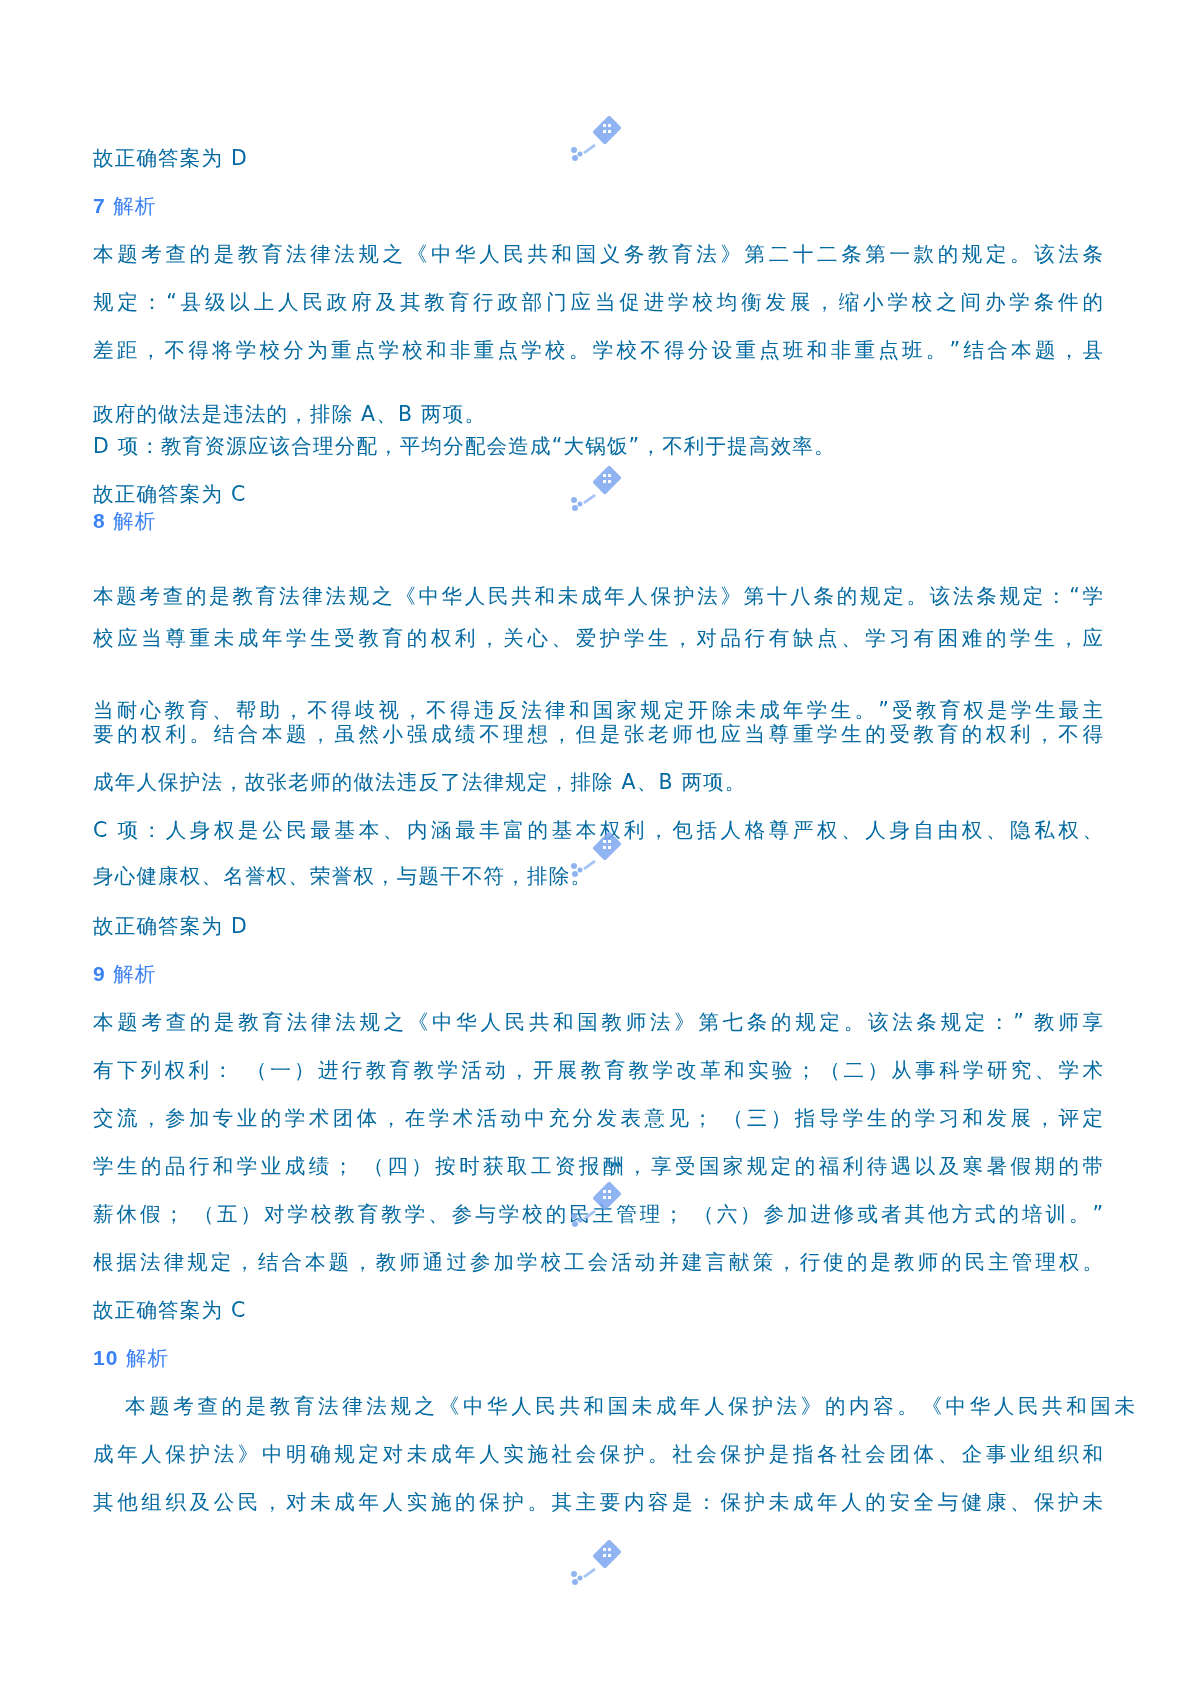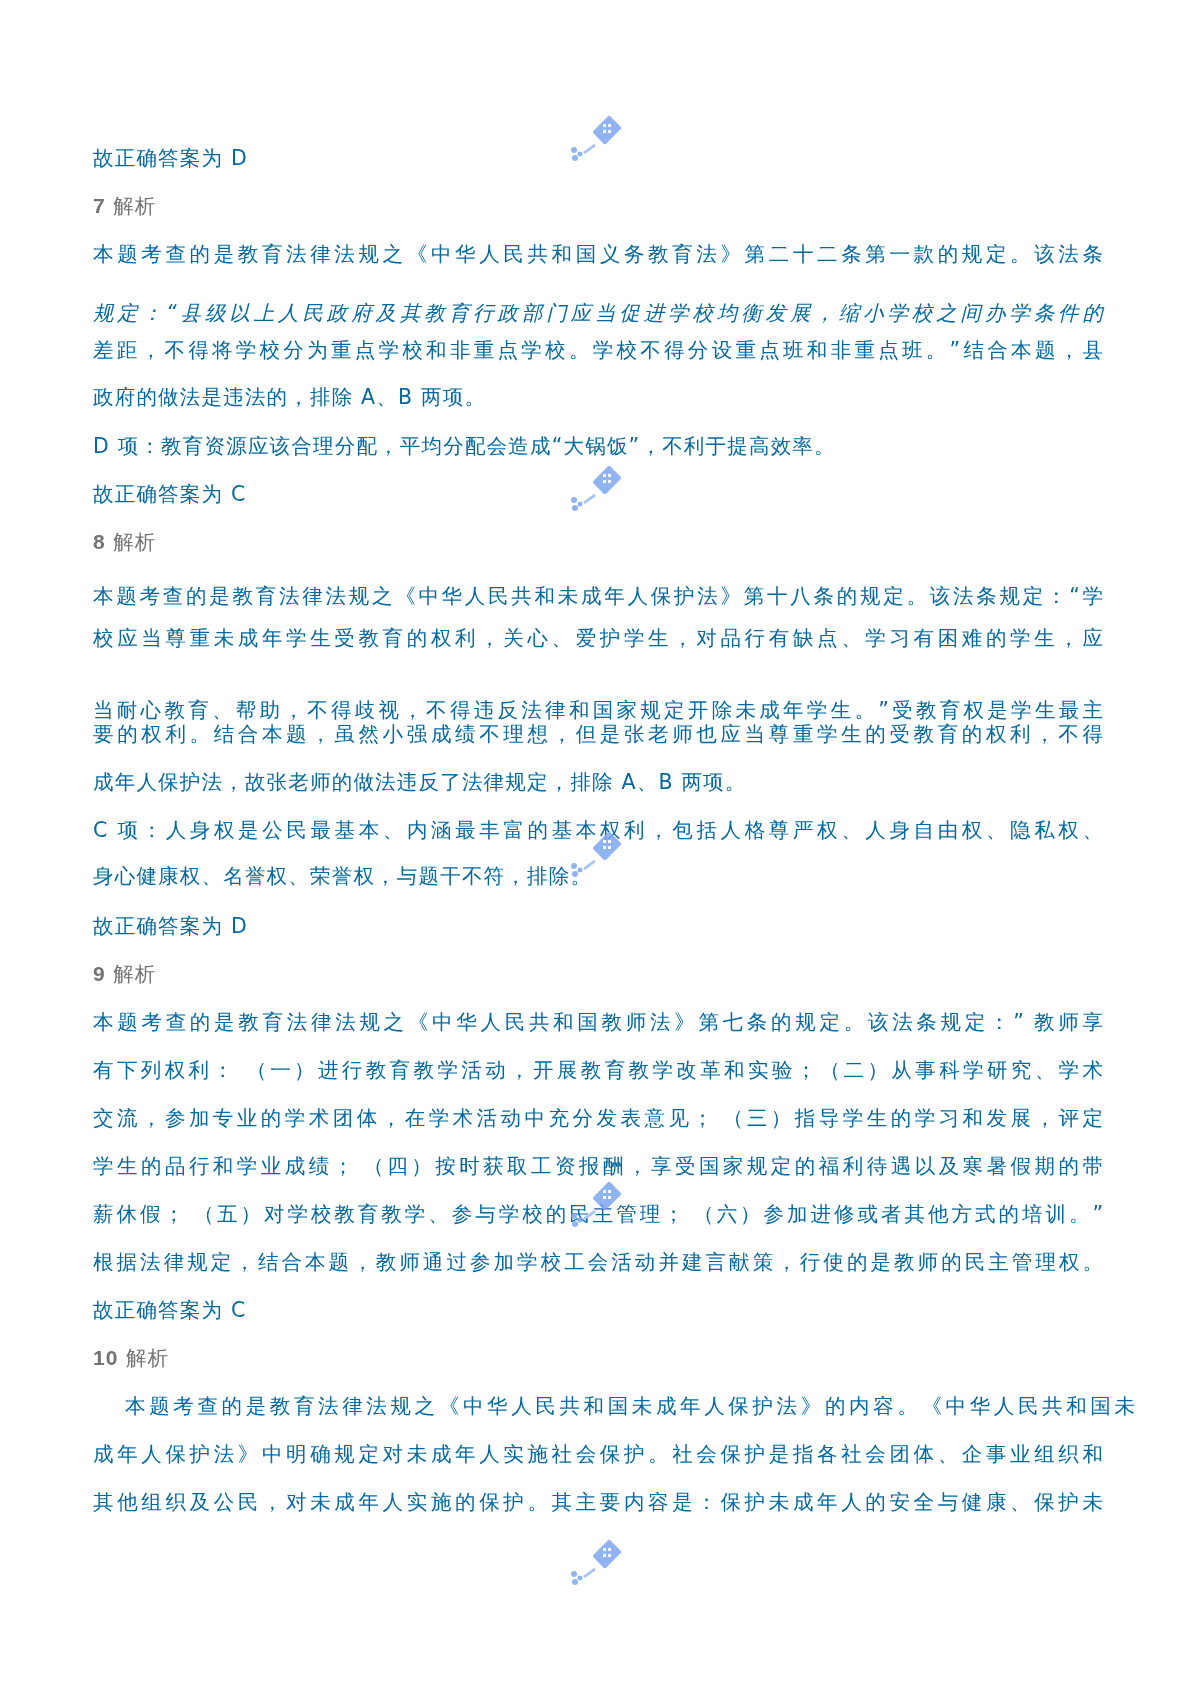--- a/index.html
+++ b/index.html
@@ -34,21 +34,21 @@
       width: 1010px;
       text-align: justify;
       text-align-last: justify;
       letter-spacing: 0;
     }
     .heading {
       position: absolute;
       left: 0;
       font-size: 20.5px;
       line-height: 30px;
-      color: #737373;
+      color: #3b82f6;
       letter-spacing: 1px;
     }
     .heading .num {
       font-weight: bold;
       font-family: "Liberation Sans", sans-serif;
       font-size: 21px;
     }
     .watermark {
       position: absolute;
       width: 56px;
@@ -58,26 +58,26 @@
   </style>
 </head>
 <body>
 
 <div class="page" id="page">
     <div class="line" style="top: 143px;">故正确答案为  D</div>
     <div class="heading" style="top: 191px;">
     <span class="num">7</span><span class="lbl"> 解析</span>
   </div>
     <div class="line justify" style="top: 239px;">本题考查的是教育法律法规之《中华人民共和国义务教育法》第二十二条第一款的规定。该法条</div>
-    <div class="line justify" style="top: 298px; font-style: italic;">规定：“县级以上人民政府及其教育行政部门应当促进学校均衡发展，缩小学校之间办学条件的</div>
+    <div class="line justify" style="top: 287px;">规定：“县级以上人民政府及其教育行政部门应当促进学校均衡发展，缩小学校之间办学条件的</div>
     <div class="line justify" style="top: 335px;">差距，不得将学校分为重点学校和非重点学校。学校不得分设重点班和非重点班。”结合本题，县</div>
-    <div class="line" style="top: 382px;">政府的做法是违法的，排除  A、B 两项。</div>
+    <div class="line" style="top: 399px;">政府的做法是违法的，排除  A、B 两项。</div>
     <div class="line" style="top: 431px;">D  项：教育资源应该合理分配，平均分配会造成“大锅饭”，不利于提高效率。</div>
     <div class="line" style="top: 479px;">故正确答案为  C</div>
-    <div class="heading" style="top: 527px;">
+    <div class="heading" style="top: 506px;">
     <span class="num">8</span><span class="lbl"> 解析</span>
   </div>
     <div class="line justify" style="top: 575px; margin-top: 6px;">本题考查的是教育法律法规之《中华人民共和未成年人保护法》第十八条的规定。该法条规定：“学</div>
     <div class="line justify" style="top: 623px;">校应当尊重未成年学生受教育的权利，关心、爱护学生，对品行有缺点、学习有困难的学生，应</div>
     <div class="line justify" style="top: 671px; margin-top: 24px;">当耐心教育、帮助，不得歧视，不得违反法律和国家规定开除未成年学生。”受教育权是学生最主</div>
     <div class="line justify" style="top: 719px;">要的权利。结合本题，虽然小强成绩不理想，但是张老师也应当尊重学生的受教育的权利，不得</div>
     <div class="line" style="top: 767px;">成年人保护法，故张老师的做法违反了法律规定，排除  A、B  两项。</div>
     <div class="line justify" style="top: 815px;">C  项：人身权是公民最基本、内涵最丰富的基本权利，包括人格尊严权、人身自由权、隐私权、</div>
     <div class="line" style="top: 863px; font-family: Liberation Mono, monospace;">身心健康权、名誉权、荣誉权，与题干不符，排除。</div>
     <div class="line" style="top: 911px;">故正确答案为  D</div>

